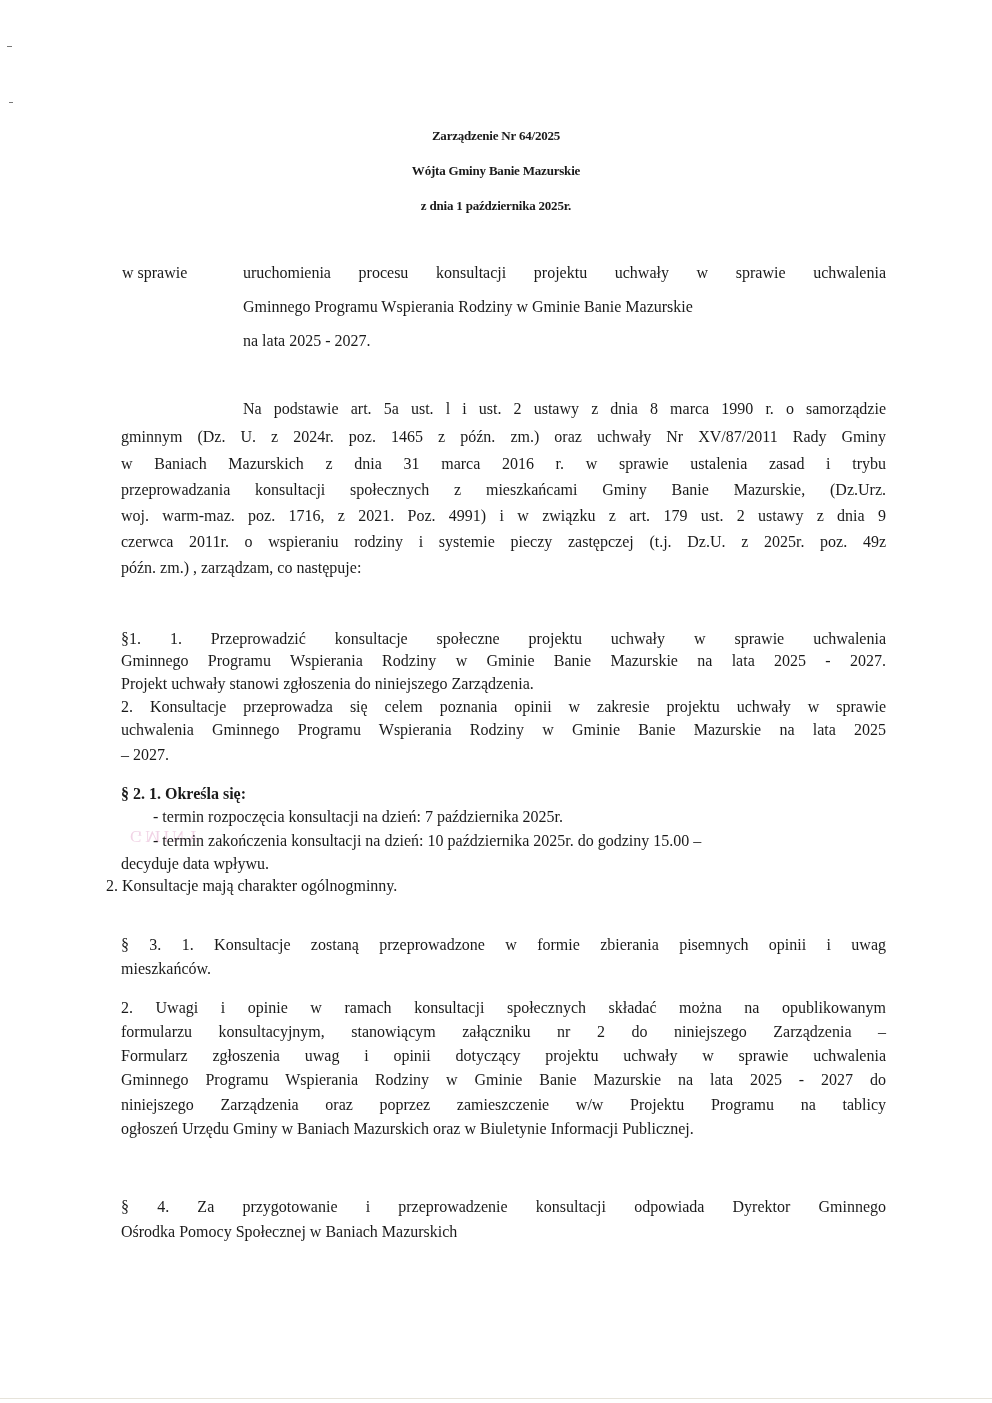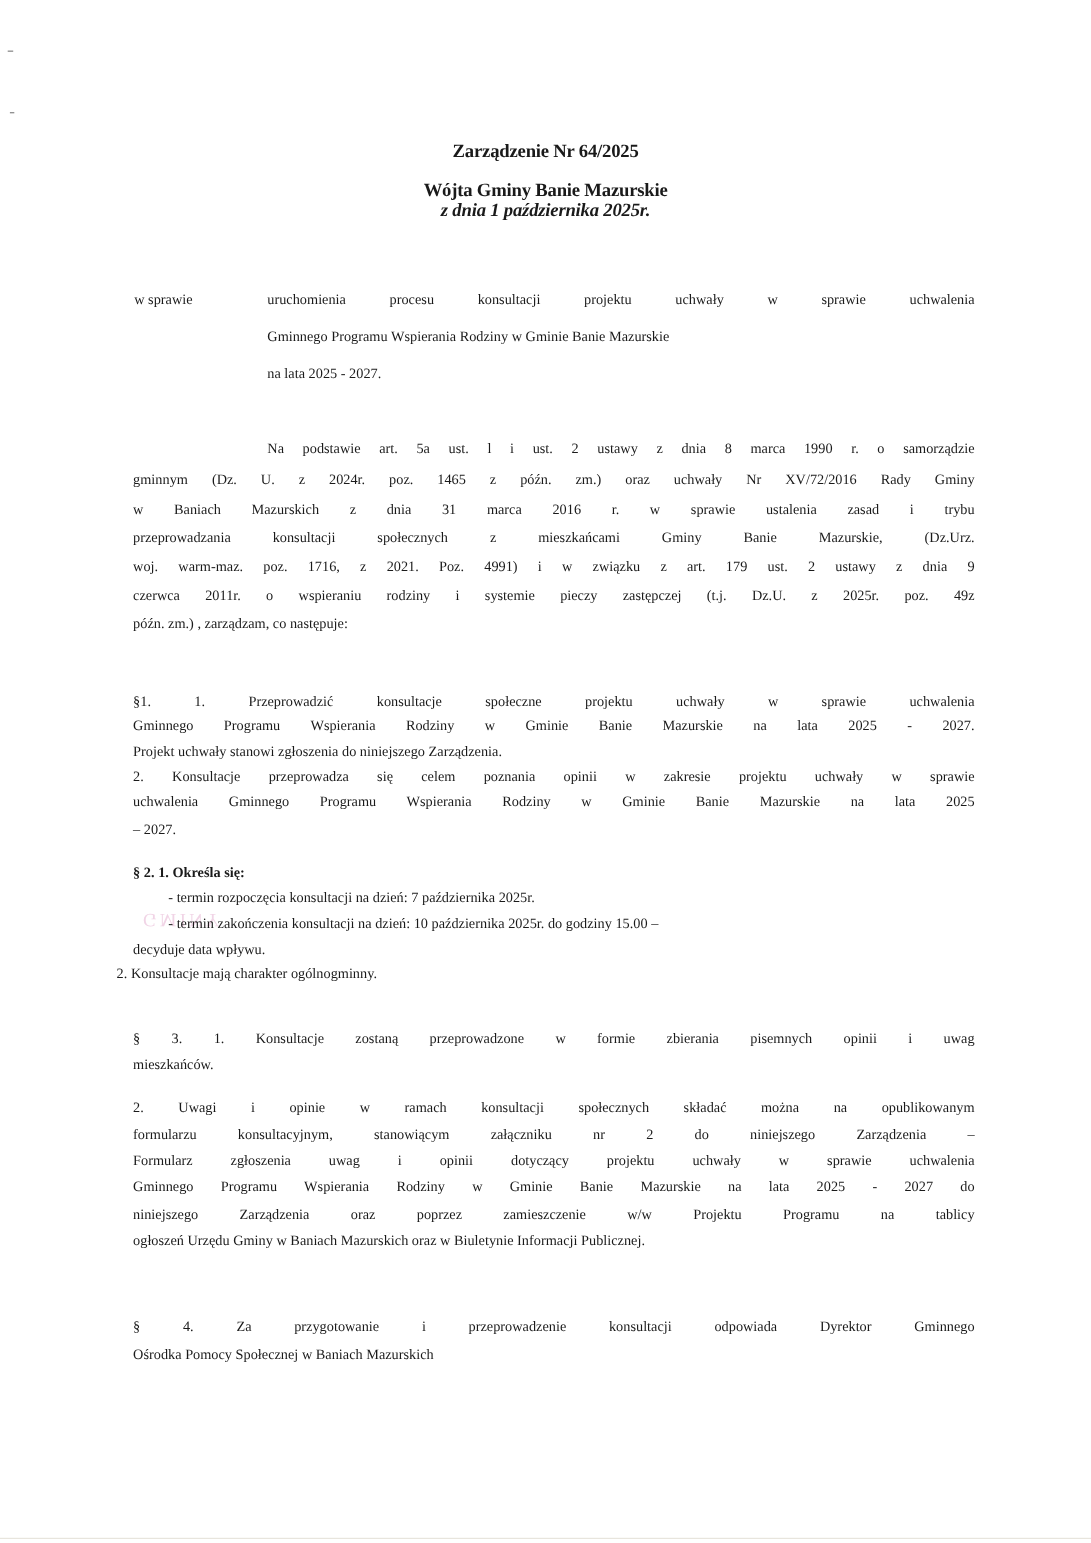--- a/index.html
+++ b/index.html
@@ -2,48 +2,48 @@
 <html><head>
 <meta charset="utf-8">
 <style>
   html, body { margin:0; padding:0; }
   body {
     width:992px; height:1403px; background:#ffffff; position:relative; overflow:hidden;
     font-family:"Liberation Serif", serif; color:#1a1a1a;
   }
   .title {
     position:absolute; left:0; width:992px; text-align:center;
-    font-weight:bold; font-size:17px; letter-spacing:-0.2px;
+    font-weight:bold; font-size:13px; letter-spacing:-0.2px;
   }
-  .line { position:absolute; font-size:13px; white-space:nowrap; }
+  .line { position:absolute; font-size:16px; white-space:nowrap; }
   .just { text-align:justify; text-align-last:justify; white-space:normal; }
   .stamp {
     position:absolute; left:130px; top:826px; color:#e8b9d6; font-size:17px;
     letter-spacing:3px; opacity:0.6; transform:scaleY(-1);
   }
   .mark { position:absolute; width:5px; height:1px; background:#777; }
   .bottom-edge { position:absolute; left:0; top:1398px; width:992px; height:1px; background:#e6e3da; }
 </style>
 </head>
 <body>
 
 <div class="mark" style="left:7px; top:46px;"></div>
 <div class="mark" style="left:9px; top:102px; width:4px;"></div>
 
 <div class="title" style="top:128px;">Zarządzenie Nr 64/2025</div>
 <div class="title" style="top:163px;">Wójta Gminy Banie Mazurskie</div>
-<div class="title" style="top:181px;font-style:italic;">z dnia 1 października 2025r.</div>
+<div class="title" style="top:198px;">z dnia 1 października 2025r.</div>
 
 <div class="line" style="left:122px; top:264px;">w sprawie</div>
 <div class="line just" style="left:243px; top:264px; width:643px;">uruchomienia procesu konsultacji projektu uchwały w sprawie uchwalenia</div>
 <div class="line" style="left:243px; top:298px;">Gminnego Programu Wspierania Rodziny w Gminie Banie Mazurskie</div>
 <div class="line" style="left:243px; top:332px;">na lata 2025 - 2027.</div>
 
 <div class="line just" style="left:243px; top:400px; width:643px;">Na podstawie art. 5a ust. l i ust. 2 ustawy z dnia 8 marca 1990 r. o samorządzie</div>
-<div class="line just" style="left:121px; top:428px; width:765px;">gminnym (Dz. U. z 2024r. poz. 1465 z późn. zm.) oraz uchwały Nr XV/72/2016 Rady Gminy</div>
+<div class="line just" style="left:121px; top:428px; width:765px;">gminnym (Dz. U. z 2024r. poz. 1465 z późn. zm.) oraz uchwały Nr XV/87/2011 Rady Gminy</div>
 <div class="line just" style="left:121px; top:455px; width:765px;">w Baniach Mazurskich z dnia 31 marca 2016 r. w sprawie ustalenia zasad i trybu</div>
 <div class="line just" style="left:121px; top:481px; width:765px;">przeprowadzania konsultacji społecznych z mieszkańcami Gminy Banie Mazurskie, (Dz.Urz.</div>
 <div class="line just" style="left:121px; top:507px; width:765px;">woj. warm-maz. poz. 1716, z 2021. Poz. 4991) i w związku z art. 179 ust. 2 ustawy z dnia 9</div>
 <div class="line just" style="left:121px; top:533px; width:765px;">czerwca 2011r. o wspieraniu rodziny i systemie pieczy zastępczej (t.j. Dz.U. z 2025r. poz. 49z</div>
 <div class="line" style="left:121px; top:559px;">późn. zm.) , zarządzam, co następuje:</div>
 
 <div class="line just" style="left:121px; top:630px; width:765px;">§1. 1. Przeprowadzić konsultacje społeczne projektu uchwały w sprawie uchwalenia</div>
 <div class="line just" style="left:121px; top:652px; width:765px;">Gminnego Programu Wspierania Rodziny w Gminie Banie Mazurskie na lata 2025 - 2027.</div>
 <div class="line" style="left:121px; top:675px;">Projekt uchwały stanowi zgłoszenia do niniejszego Zarządzenia.</div>
 <div class="line just" style="left:121px; top:698px; width:765px;">2. Konsultacje przeprowadza się celem poznania opinii w zakresie projektu uchwały w sprawie</div>

